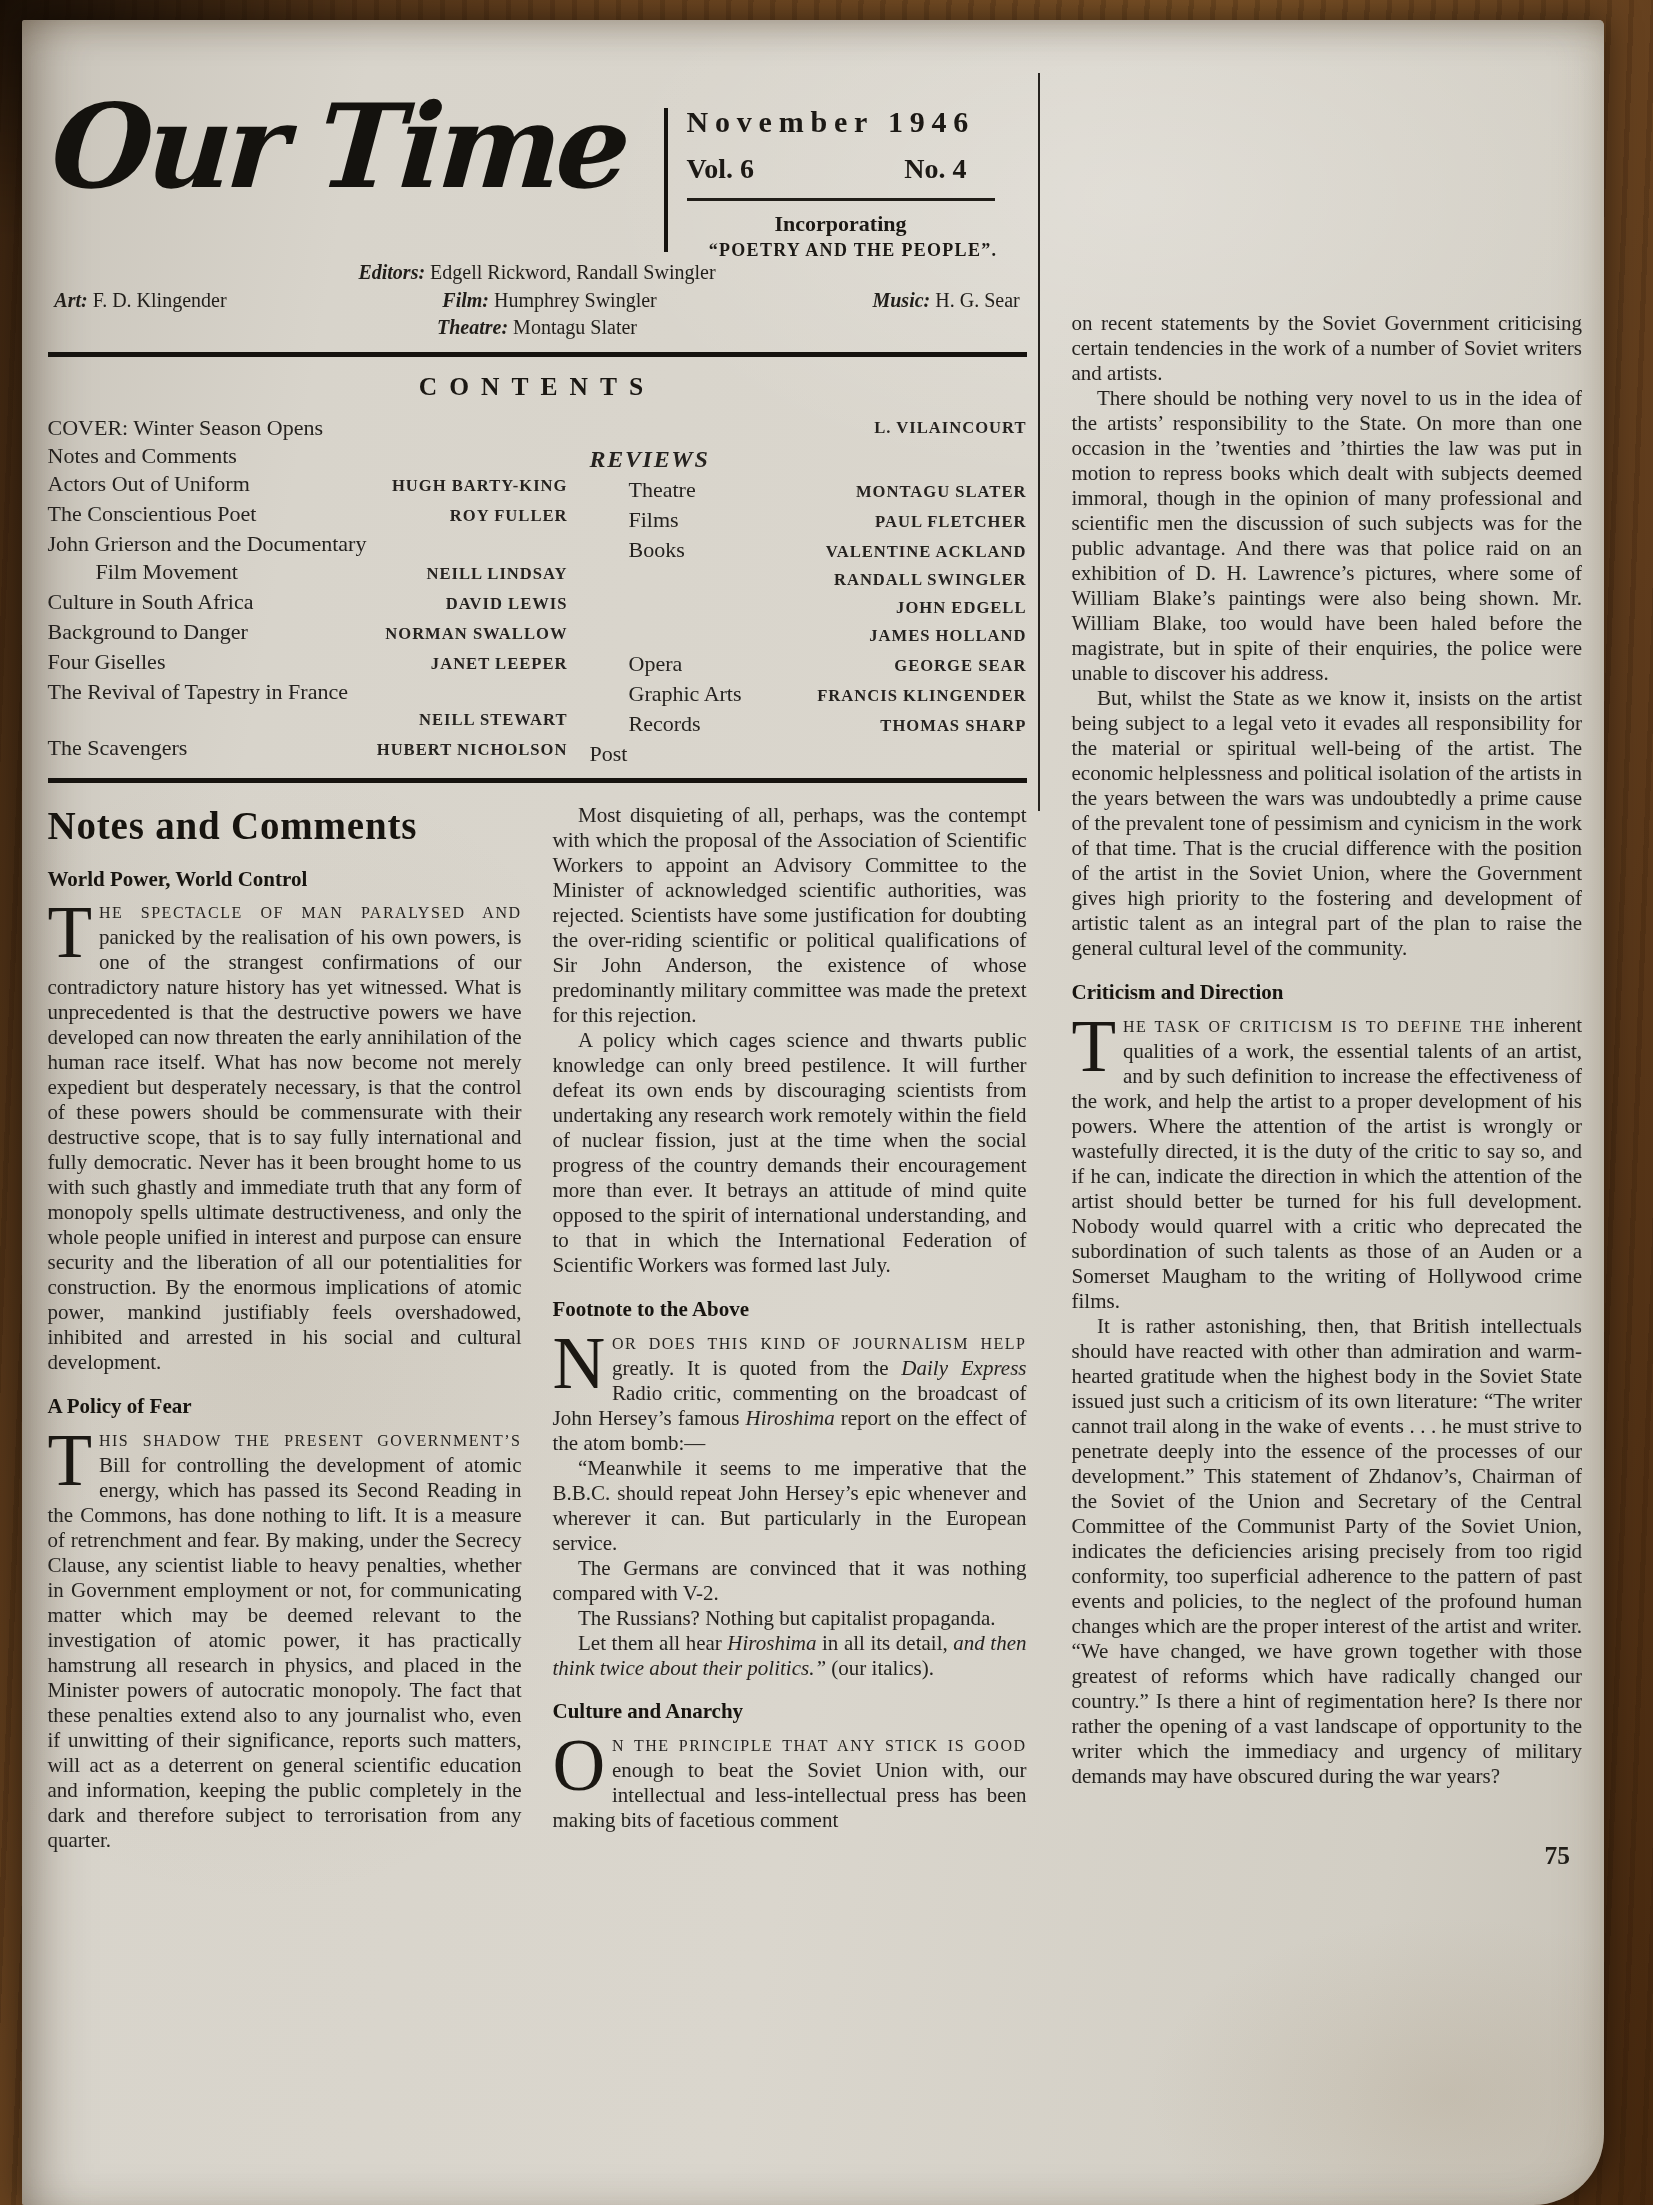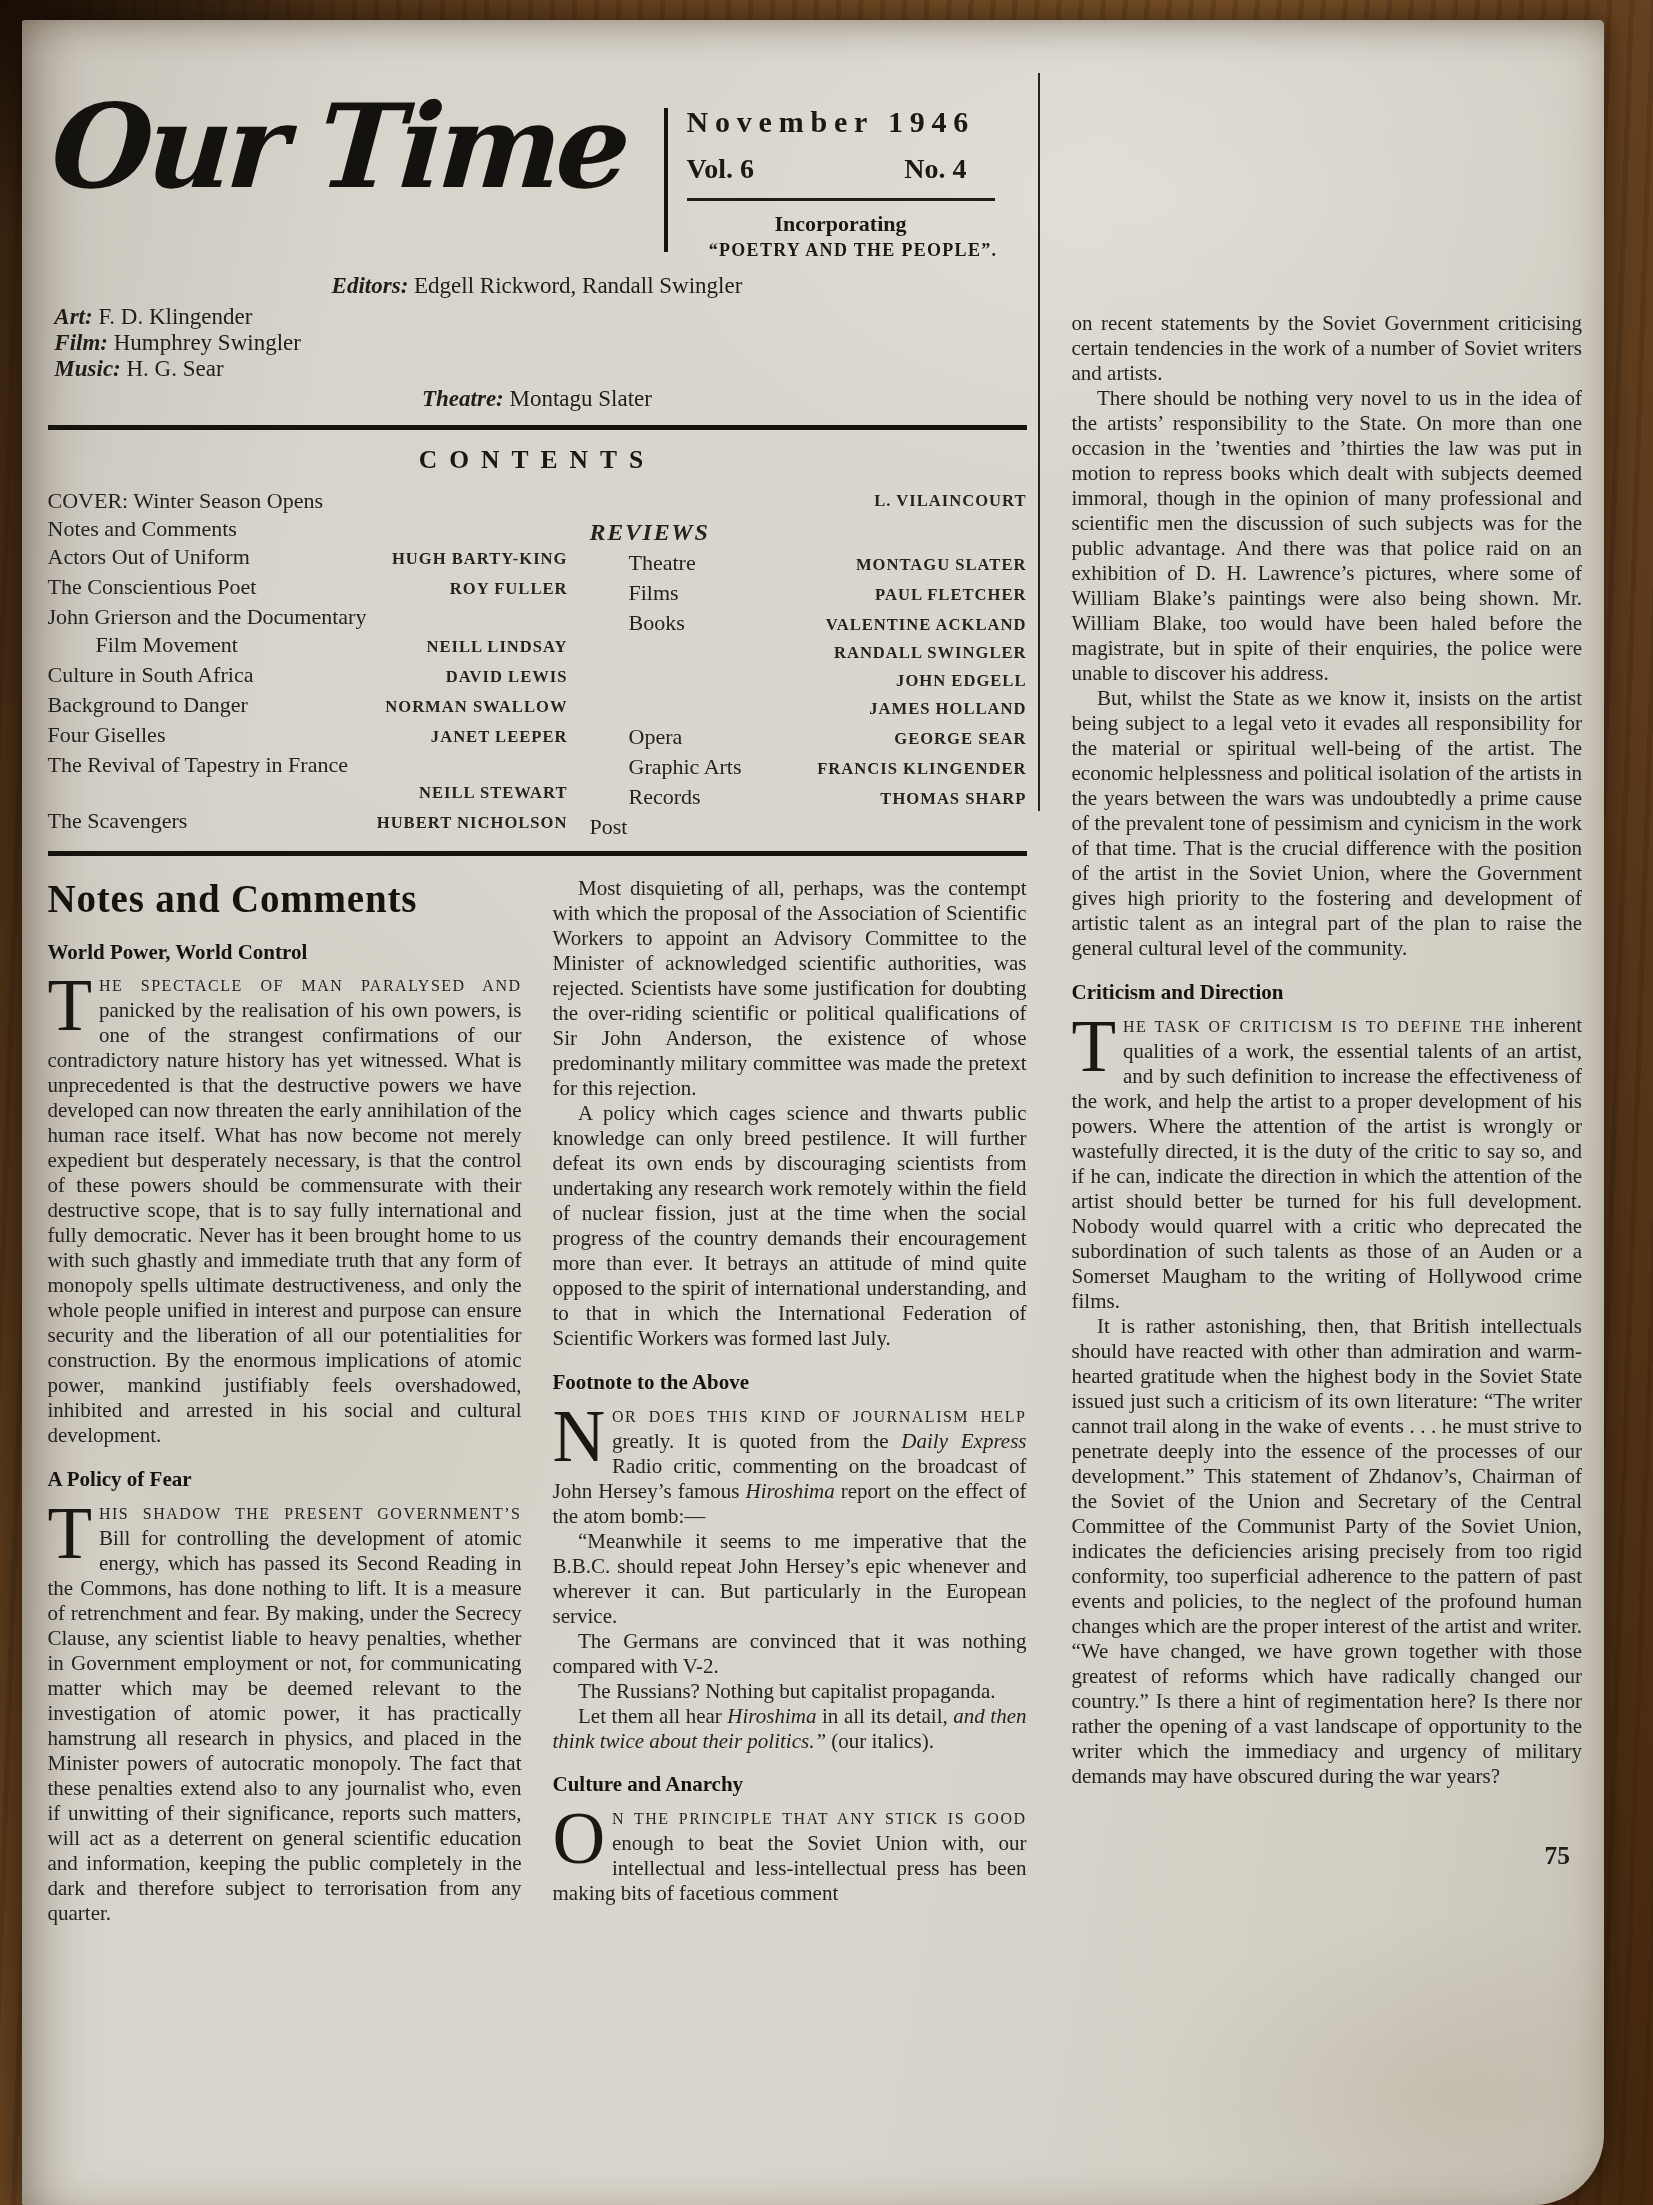--- a/index.html
+++ b/index.html
@@ -43,23 +43,23 @@
   .issue{width:340px;padding-top:18.7px;}
   .issue-date{font-size:30px;font-weight:600;letter-spacing:6.8px;white-space:nowrap;color:#1c1915;}
   .issue-vol{display:flex;justify-content:space-between;font-size:28px;font-weight:600;
     margin-top:13.6px;width:280px;color:#1c1915;}
   .issue-rule{height:2.5px;background:#211e19;margin:13.6px 0 10.2px;width:308px;}
   .incorporating{text-align:center;font-size:22px;font-weight:700;width:308px;color:#1c1915;}
   .incorp-title{text-align:center;font-size:18px;font-weight:700;letter-spacing:1.3px;
     width:333px;margin-top:3.4px;white-space:nowrap;color:#1c1915;}
 
   
-  .editors{margin-top:12px;font-size:23px;color:#211e1a;}
+  .editors{font-size:20px;color:#211e1a;}
   .ed1{text-align:center;}
-  .ed2{display:flex;justify-content:space-between;margin-top:4.2px;padding:0 6.8px;flex-direction:column;}
+  .ed2{display:flex;justify-content:space-between;margin-top:4.2px;padding:0 6.8px;}
   .ed3{text-align:center;margin-top:4.2px;}
   .lab{font-style:italic;font-weight:700;}
   .rule-thick{height:4.2px;background:#16130f;margin-top:13.6px;}
   .rule-thick2{height:5.1px;background:#16130f;margin-top:10.2px;}
 
   
   .contents-title{text-align:center;font-size:25.5px;font-weight:700;letter-spacing:12px;
     margin:15.3px 0 12px;color:#1b1814;}
   .contents{display:flex;}
   .c-left{width:520px;}

